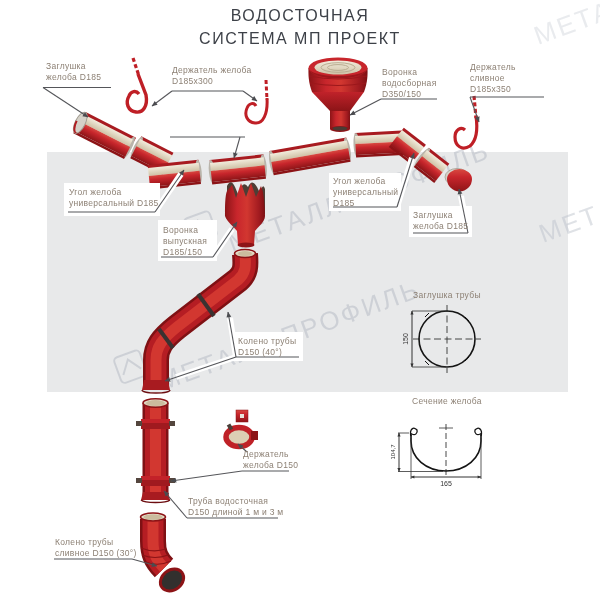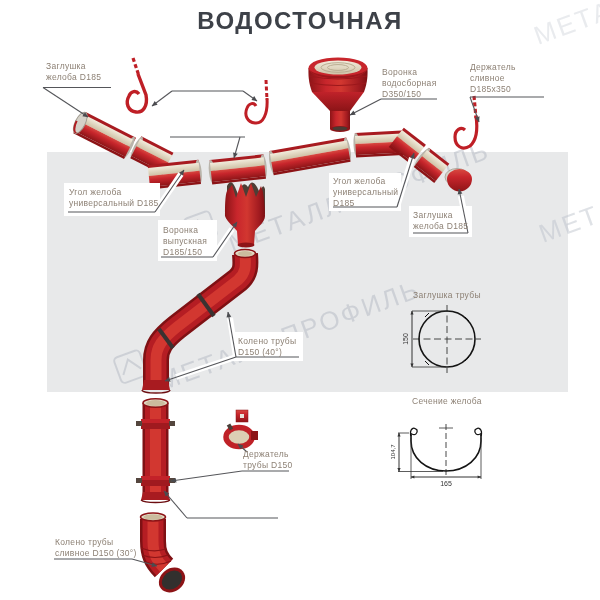--- a/index.html
+++ b/index.html
@@ -1,19 +1,19 @@
 <!DOCTYPE html>
 <html><head>
 <meta charset="utf-8">
 <style>
 html,body{margin:0;padding:0;}
 body{width:600px;height:600px;position:relative;background:#fff;font-family:"Liberation Sans",sans-serif;overflow:hidden;}
 #stage{position:absolute;left:0;top:0;width:600px;height:600px;}
 #stage svg{position:absolute;left:0;top:0;}
-.title{position:absolute;left:0;width:600px;text-align:center;font-weight:bold;color:#3d4148;font-size:24px;letter-spacing:1.5px;}
+.title{position:absolute;left:0;width:600px;text-align:center;font-weight:normal;color:#3d4148;font-size:16px;letter-spacing:1.5px;}
 .lbl{position:absolute;font-size:8.5px;line-height:11px;color:#8d8175;letter-spacing:0.3px;white-space:nowrap;}
 </style>
 </head>
 <body>
 
 <div id="stage">
 <svg width="600" height="600" viewBox="0 0 600 600">
 <defs>
   <linearGradient id="gFace" x1="0" y1="0" x2="0" y2="1">
     <stop offset="0" stop-color="#d84a41"></stop>
@@ -299,24 +299,29 @@
   <line x1="399" y1="433" x2="399" y2="471.5" stroke="#333" stroke-width="1" marker-start="url(#dimarrS)" marker-end="url(#dimarr)"></line>
   <text x="395" y="452" font-size="6" fill="#333" text-anchor="middle" transform="rotate(-90 395 452)">104,7</text>
   <line x1="411" y1="438" x2="411" y2="479" stroke="#333" stroke-width="0.8"></line>
   <line x1="481" y1="438" x2="481" y2="479" stroke="#333" stroke-width="0.8"></line>
   <line x1="411" y1="477" x2="481" y2="477" stroke="#333" stroke-width="1" marker-start="url(#dimarrS)" marker-end="url(#dimarr)"></line>
   <text x="446" y="486" font-size="7" fill="#333" text-anchor="middle">165</text>
 </g>
 </svg>
 
 <div class="title" style="top:7px">ВОДОСТОЧНАЯ</div>
+<div class="title" style="top:30px">СИСТЕМА МП ПРОЕКТ</div>
 
 <div class="lbl" style="left:46px;top:61px">
   <div>Заглушка</div>
       <div>желоба D185</div>
+</div>
+<div class="lbl" style="left:172px;top:65px">
+  <div>Держатель желоба</div>
+      <div>D185х300</div>
 </div>
 <div class="lbl" style="left:382px;top:67px">
   <div>Воронка</div>
       <div>водосборная</div>
       <div>D350/150</div>
 </div>
 <div class="lbl" style="left:470px;top:62px">
   <div>Держатель</div>
       <div>сливное</div>
       <div>D185х350</div>
@@ -344,19 +349,23 @@
 </div>
 <div class="lbl" style="left:238px;top:336px">
   <div>Колено трубы</div>
       <div>D150 (40°)</div>
 </div>
 <div class="lbl" style="left:412px;top:396px">
   <div>Сечение желоба</div>
 </div>
 <div class="lbl" style="left:243px;top:449px">
   <div>Держатель</div>
-      <div>трубы D150</div>
+      <div>желоба D150</div>
+</div>
+<div class="lbl" style="left:188px;top:496px">
+  <div>Труба водосточная</div>
+      <div>D150 длиной 1 м и 3 м</div>
 </div>
 <div class="lbl" style="left:55px;top:537px">
   <div>Колено трубы</div>
       <div>сливное D150 (30°)</div>
 </div>
 </div>
 
 </body></html>

